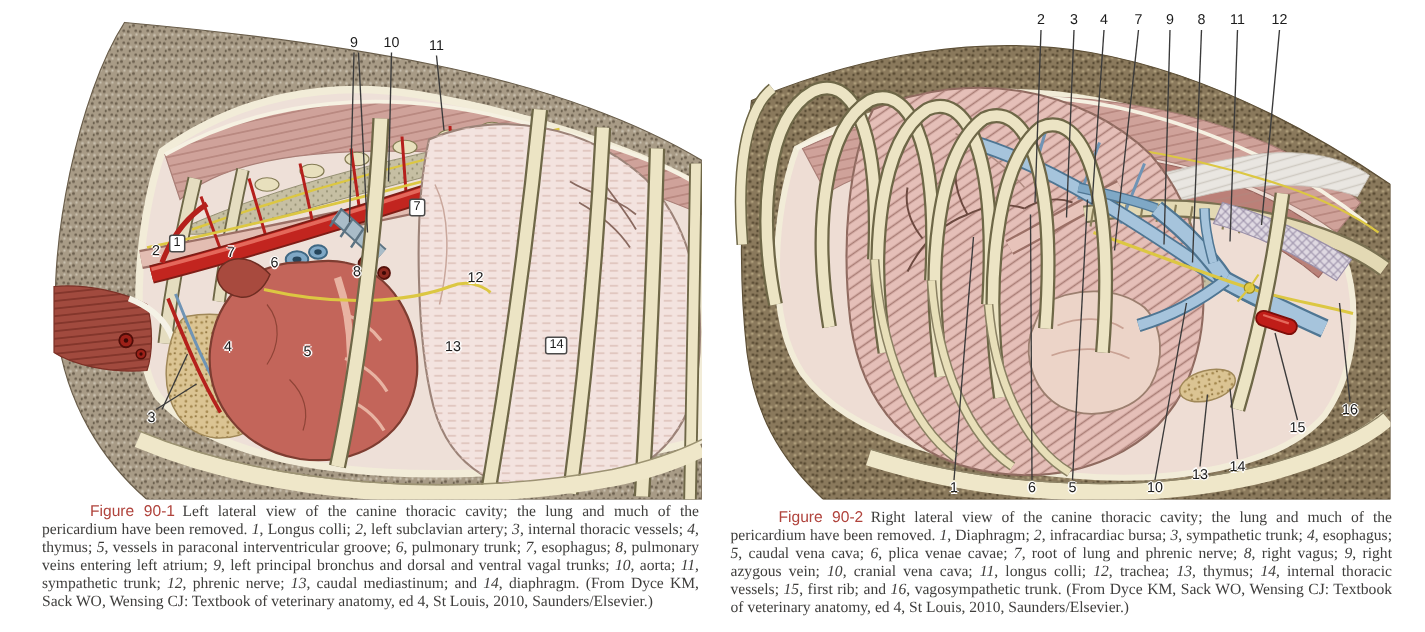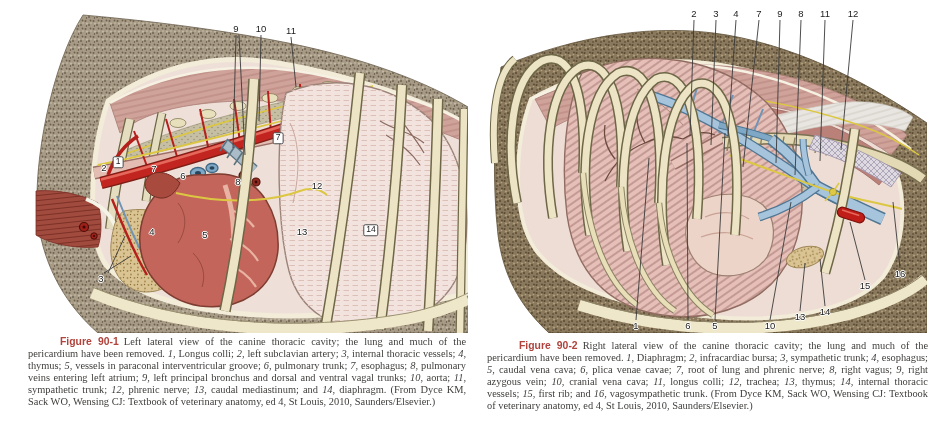--- a/index.html
+++ b/index.html
@@ -23,21 +23,21 @@
   .fig-label.boxed{
     background:#ffffff;border:1px solid #4a4a4a;border-radius:2px;
     padding:0 2px;font-size:8.5px;line-height:9.5px;text-shadow:none;
   }
   .caption{
     position:absolute;width:438px;
     font-size:10.4px;line-height:11.95px;color:#3f3e3c;
     text-align:justify;
   }
   .caption .seg-label{
-    font-family:"Liberation Sans",sans-serif;font-weight:bold;color:#b0433c;
+    font-family:"Liberation Sans",sans-serif;font-weight:normal;color:#b0433c;
     margin-right:5px;
     padding-left:32px;
   }
   .caption .seg-num{font-style:italic;}
 </style>
 </head>
 <body>
 
 <div class="figure-block" style="left:28px;top:3px;width:440px;height:330px">
   <div class="artwrap">

